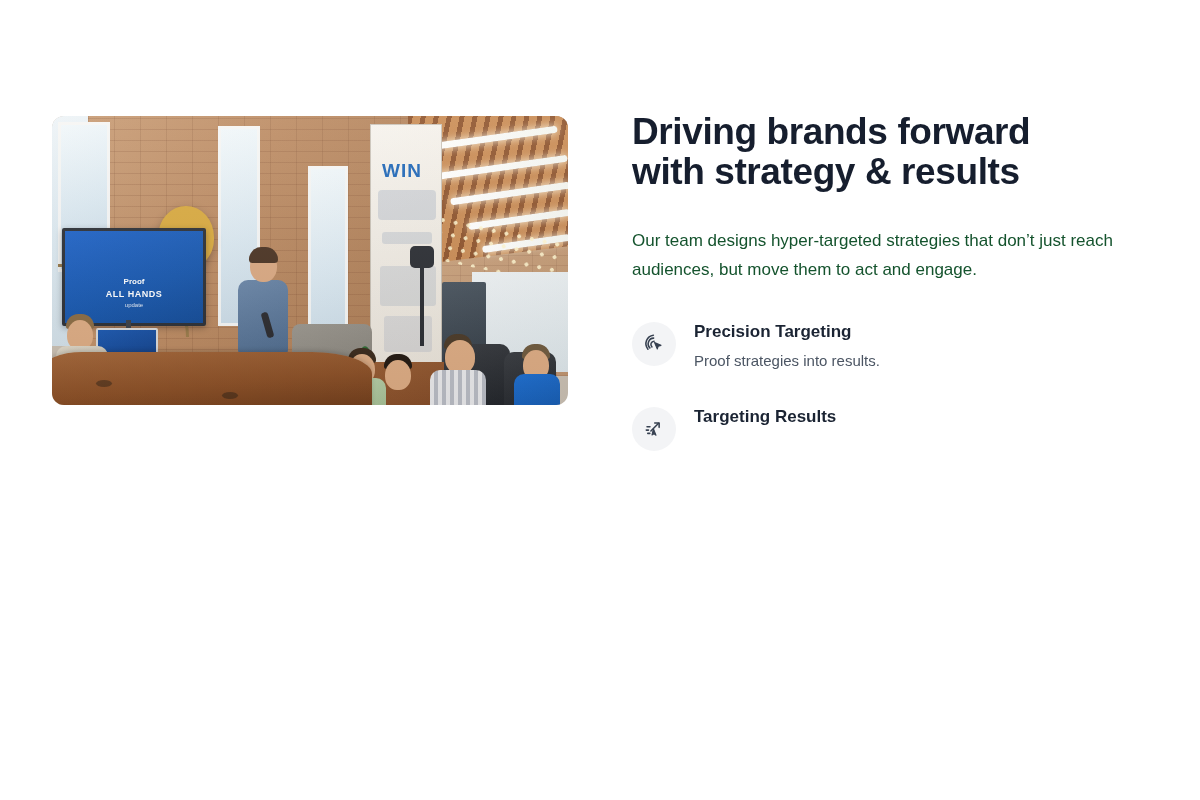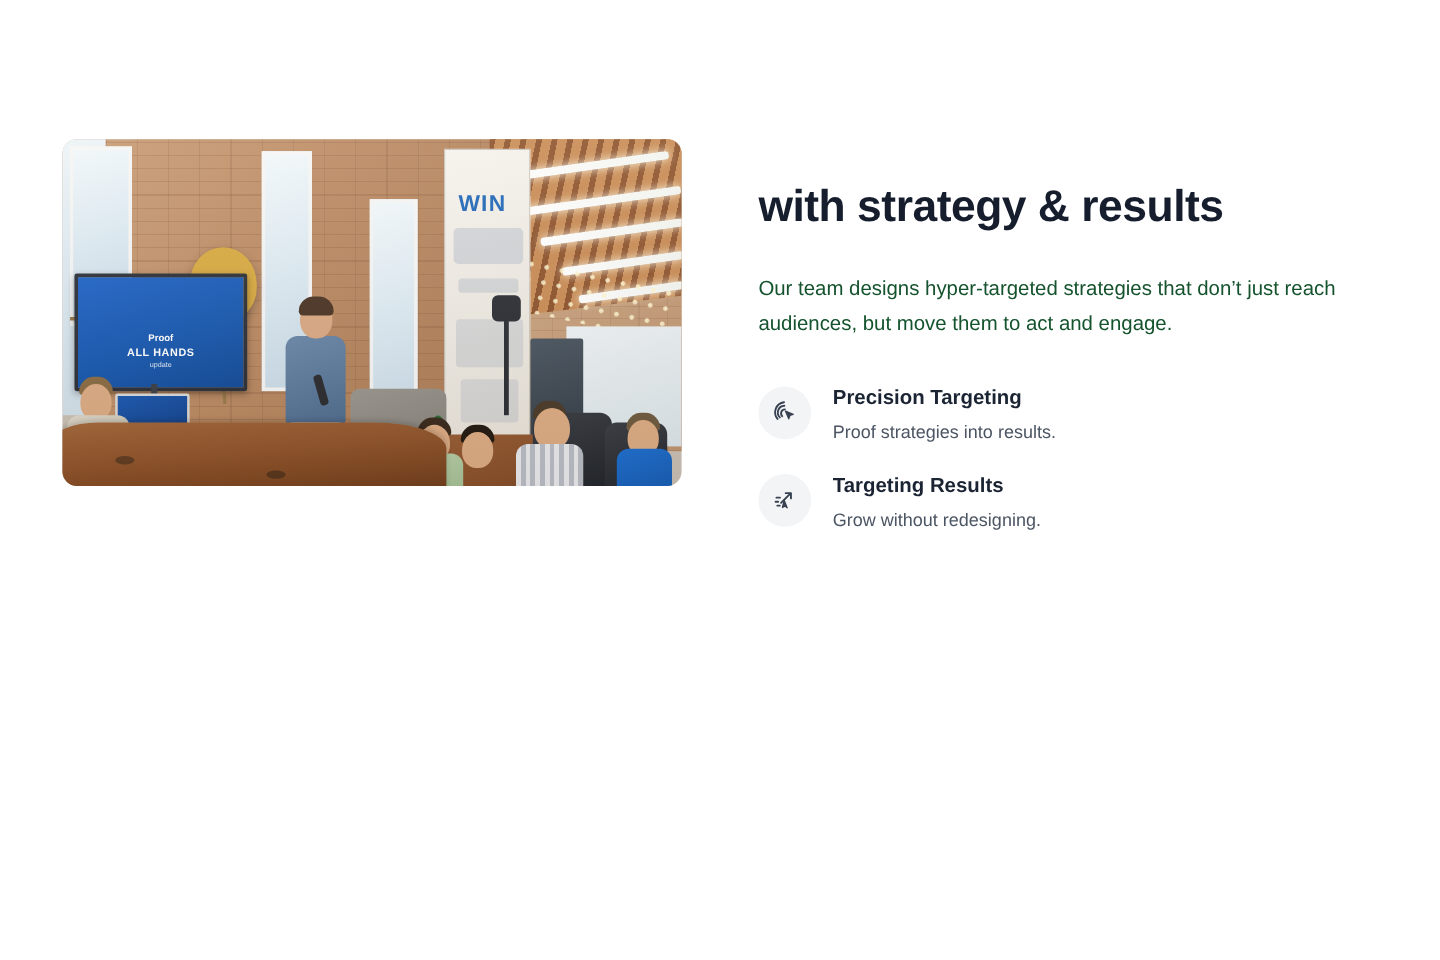--- a/index.html
+++ b/index.html
@@ -249,21 +249,21 @@
     color: #14532d;
     max-width: 516px;
   }
   .features {
     padding-top: 36px;
   }
   .feature {
     display: flex;
     align-items: flex-start;
     gap: 18px;
-    margin-bottom: 22px;
+    margin-bottom: 34px;
   }
   .feature:last-child { margin-bottom: 0; }
   .badge {
     flex: 0 0 auto;
     width: 44px;
     height: 44px;
     border-radius: 50%;
     background: #f3f4f6;
     display: flex;
     align-items: center;
@@ -374,21 +374,21 @@
       <div class="puck" style="left:44px;top:264px;"></div>
       <div class="puck" style="left:170px;top:276px;"></div>
 
       <div class="photo-grade"></div>
     </div>
   </div>
 
   <div class="content">
 
     <h1 class="headline">
-      <br>
+      <span>Driving brands forward</span><br>
       <span>with strategy &amp; results</span>
     </h1>
 
     <p class="lede">Our team designs hyper-targeted strategies that don’t just reach audiences, but move them to act and engage.</p>
 
     <div class="features">
 
       <div class="feature">
         <span class="badge">
           <svg width="22" height="22" viewBox="0 0 24 24" fill="none" stroke="#374151" stroke-width="1.7" stroke-linecap="round" stroke-linejoin="round">
@@ -410,19 +410,18 @@
             <path d="M8.6 14.2L17 5.8"></path>
             <path d="M12.8 5.4H17.6V10.2"></path>
             <path d="M11.4 11.6l2.8 7.2-2.1-1.6-2.3 1.3 1.6-6.9z" fill="#374151" stroke="#374151" stroke-width="1.1"></path>
             <path d="M4.4 9.5h3.2"></path>
             <path d="M3.6 13.2h2.4"></path>
             <path d="M5.2 16.8h2.2"></path>
           </svg>
         </span>
         <div class="feature-text">
           <h3 class="feature-title">Targeting Results</h3>
-          <p class="feature-desc">Grow without redesigning.</p>
         </div>
       </div>
 
     </div>
   </div>
 </div>
 
 </body></html>

